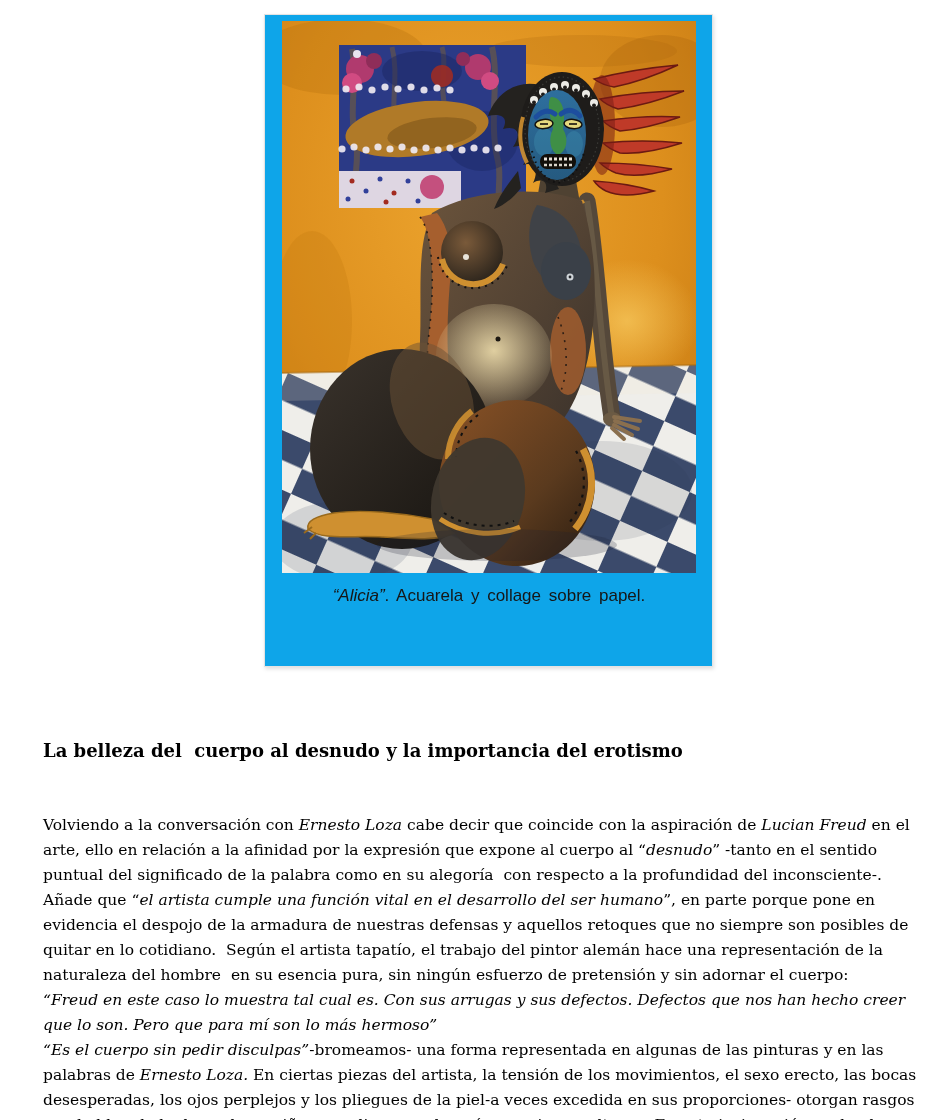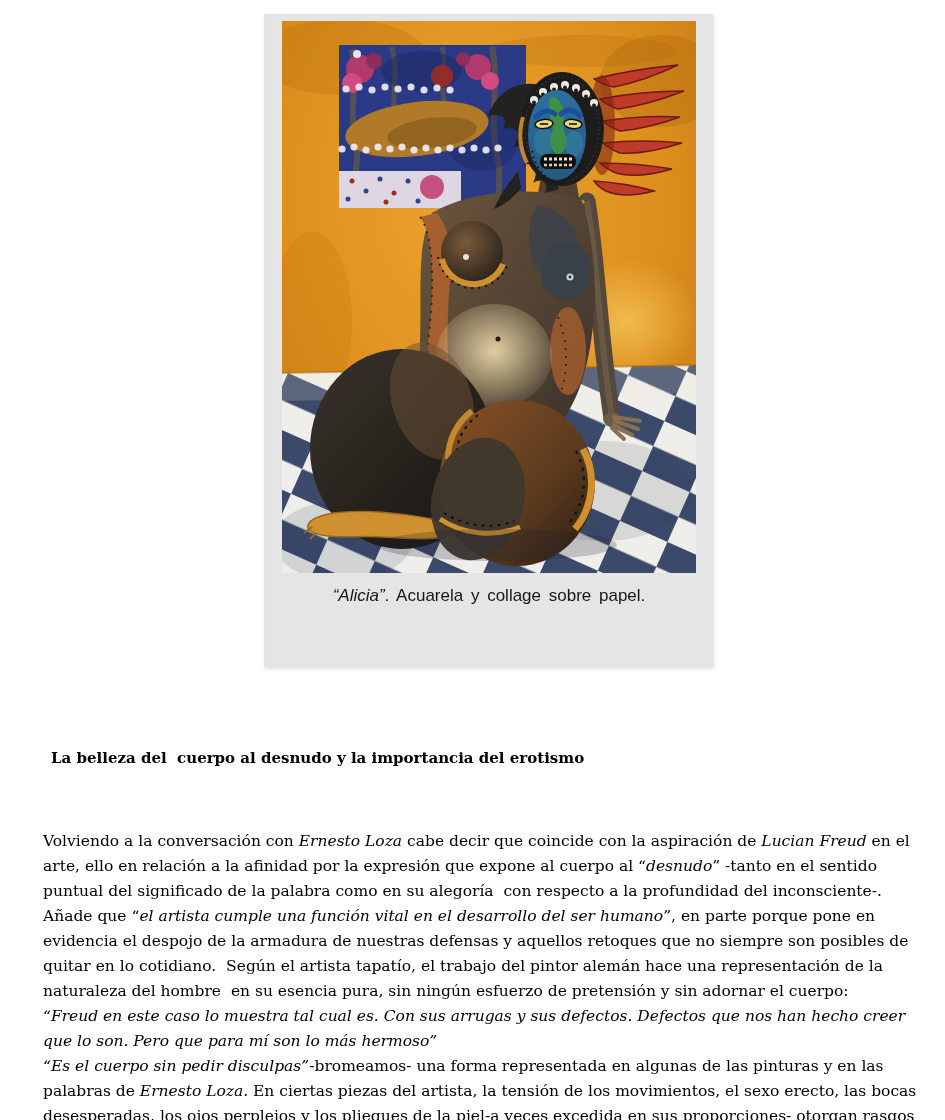--- a/index.html
+++ b/index.html
@@ -3,39 +3,39 @@
 <meta charset="utf-8">
 <style>
   html,body{margin:0;padding:0;background:#ffffff;}
   body{
     width:945px;height:1120px;position:relative;overflow:hidden;
     font-family:"DejaVu Serif", serif;color:#000;
   }
   
   .card{
     position:absolute;left:264px;top:14px;width:449px;height:653px;
-    background:#e5e5e5;border:1px solid #e3e3e3;box-sizing:border-box;
+    background:#0ea5e9;border:1px solid #e3e3e3;box-sizing:border-box;
     box-shadow:1px 2px 4px rgba(0,0,0,.13);
     padding:6px 16px 0 17px;
   }
   .art{display:block;width:414px;height:552px;}
   .caption{
     margin-top:10px;text-align:center;
     font-family:"Liberation Sans", sans-serif;
     font-size:17px;line-height:26px;color:#161616;word-spacing:3px;
   }
   .caption .r-i{font-style:italic;}
   
   .article{
     position:absolute;left:43px;top:688px;width:890px;
     font-size:15.5px;line-height:25px;color:#000;
     white-space:pre-wrap;
   }
   .article h2{
-    margin:8px;font-size:15px;line-height:25px;font-weight:bold;
+    margin:0;font-size:18px;line-height:25px;font-weight:bold;
   }
   .article p{margin:0;}
   .r-i{font-style:italic;}
   .r-bi{font-weight:normal;font-style:italic;}
 </style>
 </head>
 <body>
 
 <div class="card">
 

